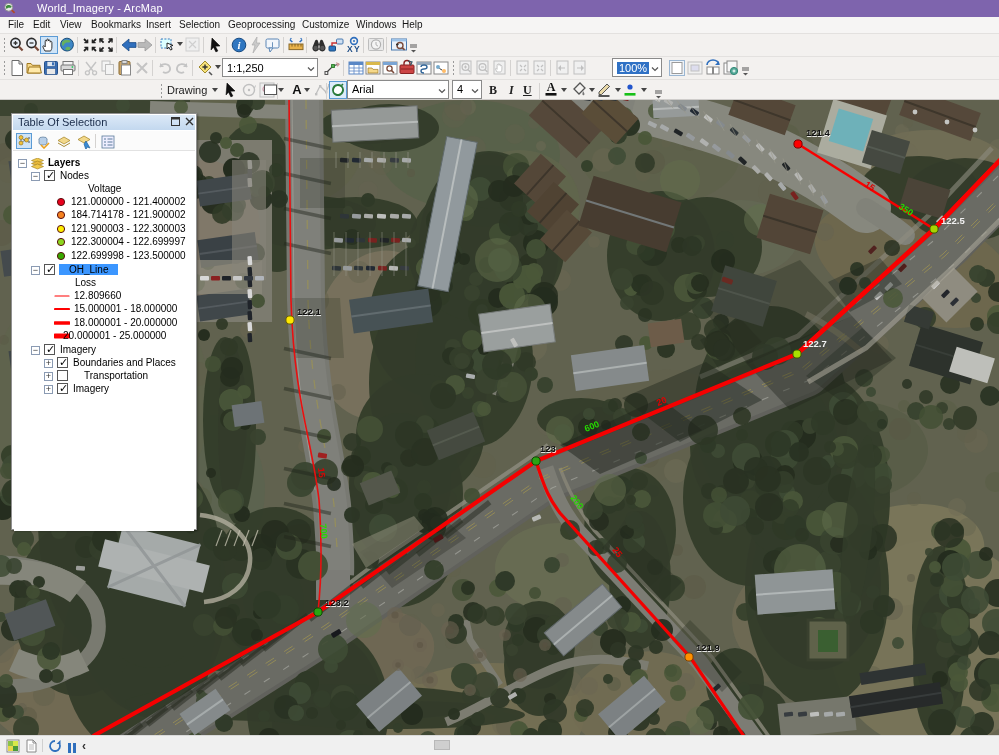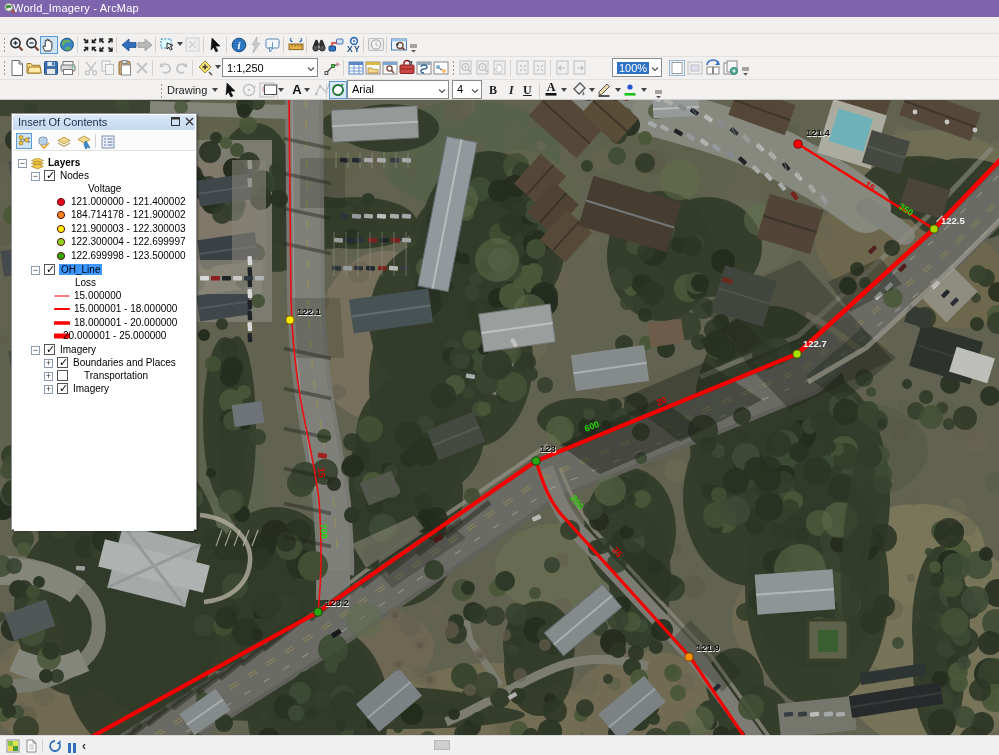--- a/index.html
+++ b/index.html
@@ -1,18 +1,18 @@
 <!DOCTYPE html>
 <html><head><meta charset="utf-8"><style>
 *{margin:0;padding:0;box-sizing:border-box}
 html,body{width:999px;height:755px;overflow:hidden}
 body{font-family:"Liberation Sans",sans-serif;background:#f0efee}
 #app{position:absolute;left:0;top:0;width:999px;height:755px;overflow:hidden}
 .titlebar{position:absolute;left:0;top:0;width:999px;height:17px;background:#7e64ad;color:#fff;font-size:11px}
-.titlebar .ttext{position:absolute;left:13px;top:2px;letter-spacing:.2px}
+.titlebar .ttext{position:absolute;left:37px;top:2px;letter-spacing:.2px}
 .menubar{position:absolute;left:0;top:17px;width:999px;height:16px;background:#f6f5f4;font-size:10px;color:#161616}
 .menubar span{position:absolute;top:2px}
 .tbrow{position:absolute;left:0;width:999px;background:#f3f1ef}
 .tb1{top:33px;height:23px;border-top:1px solid #e3e1df}
 .tb2{top:56px;height:23px;border-top:1px solid #e3e1df}
 .tb3{top:79px;height:21px;border-top:1px solid #e3e1df;border-bottom:1px solid #cfcdcb}
 .grip{position:absolute;top:3px;width:3px;height:16px;background-image:radial-gradient(circle,#9a9a9a 34%,transparent 40%);background-size:3px 4px}
 .ico{position:absolute;top:2px;width:18px;height:18px}
 .ico svg{position:absolute;left:0;top:0}
 .sep{position:absolute;top:3px;width:1px;height:16px;background:#d4d2d0}
@@ -25,30 +25,42 @@
 .toc{position:absolute;left:11px;top:113px;width:186px;height:417px;background:#fff;border:1px solid #8f8f8f;box-shadow:1px 1px 2px rgba(0,0,0,.35);font-size:11px}
 .toctitle{position:absolute;left:1px;top:1px;width:182px;height:15px;background:linear-gradient(#dce9f7,#c3d8ef);color:#1a2c4a;font-size:11px}
 .toctitle span{position:absolute;left:5px;top:1px}
 .tocbtn{position:absolute;top:3px;width:10px;height:10px;color:#222;font-size:10px;line-height:9px;text-align:center}
 .toctools{position:absolute;left:1px;top:17px;width:182px;height:20px;background:#fbfbfb;border-bottom:1px solid #e2e2e2}
 .toctree{position:absolute;left:2px;top:41px;width:180px;height:376px;background:#fff;color:#000;font-size:10px}
 .trow{position:absolute;white-space:nowrap}
 .pm{position:absolute;width:9px;height:9px;border:1px solid #8b9bb3;background:#fff;font-size:9px;line-height:7px;text-align:center;color:#333}
 .cb{position:absolute;width:11px;height:11px;border:1px solid #555;background:#fff}
 .cb .chk{position:absolute;left:1px;top:-2px;font-size:11px;color:#000}
-.lyr-sel{background:#3b96ff;color:#000;padding:0 2px}
+.lyr-sel{background:#3b96ff;color:#000;padding:0 10px}
 </style></head><body>
 <div id="app">
     <div class="titlebar">
       <div style="position:absolute;left:3px;top:1px"><svg width="16" height="16" viewBox="0 0 18 18">
           <circle cx="6.5" cy="7" r="4.5" fill="#e8e8e8" stroke="#888"></circle>
           <path d="M3.5 5.5C5 4 8 4.2 9.5 6c.8 1.2-1 2-2.2 1.6S4.6 8 4.2 9c-.6-.8-1.2-2.2-.7-3.5z" fill="#3a8a3a"></path>
           <line x1="9.8" y1="10.2" x2="13" y2="13.4" stroke="#b04a2a" stroke-width="2"></line>
         </svg></div>
       <div class="ttext">World_Imagery - ArcMap</div>
+    </div>
+    <div class="menubar">
+      <span style="left:8px">File</span>
+      <span style="left:33px">Edit</span>
+      <span style="left:60px">View</span>
+      <span style="left:91px">Bookmarks</span>
+      <span style="left:146px">Insert</span>
+      <span style="left:179px">Selection</span>
+      <span style="left:228px">Geoprocessing</span>
+      <span style="left:302px">Customize</span>
+      <span style="left:356px">Windows</span>
+      <span style="left:402px">Help</span>
     </div>
     <div class="tbrow tb1">
       <div class="grip" style="left:3px"></div>
       <div class="ico" style="left:8px;top:2px">
         <svg width="18" height="18" viewBox="0 0 18 18">
           <circle cx="7.5" cy="7" r="4.6" fill="#e8f0f8" stroke="#2b2b2b" stroke-width="1.6"></circle>
           <line x1="10.8" y1="10.4" x2="14.6" y2="14.4" stroke="#7a4a3a" stroke-width="2.2"></line>
           <path d="M7.5 5v4M5.5 7h4" stroke="#333" stroke-width="1.3"></path>
         </svg>
       </div>
@@ -1936,21 +1948,21 @@
         <text x="540" y="352" font-size="9.5" font-weight="bold" fill="#111" font-family="Liberation Sans,sans-serif">123</text>
         <circle cx="318" cy="512" r="4.1" fill="#2aa412" stroke="#0c4a00" stroke-width="1"></circle>
         <text x="325.6" y="506.6" font-size="9.5" font-weight="bold" fill="#ffffff" opacity="0.85" font-family="Liberation Sans,sans-serif">123.2</text>
         <text x="325" y="506" font-size="9.5" font-weight="bold" fill="#111" font-family="Liberation Sans,sans-serif">123.2</text>
         <circle cx="689" cy="557" r="4.1" fill="#ff9000" stroke="#7a4000" stroke-width="1"></circle>
         <text x="696.6" y="551.6" font-size="9.5" font-weight="bold" fill="#ffffff" opacity="0.85" font-family="Liberation Sans,sans-serif">121.9</text>
         <text x="696" y="551" font-size="9.5" font-weight="bold" fill="#111" font-family="Liberation Sans,sans-serif">121.9</text>
       </svg></div>
     <div class="toc">
       <div class="toctitle">
-        <span>Insert Of Contents</span>
+        <span>Table Of Selection</span>
       </div>
       <div class="tocbtn" style="left:158px;top:3px"><svg width="9" height="9">
           <rect x="0.5" y="0.5" width="8" height="8" fill="none" stroke="#333"></rect>
           <rect x="0.5" y="0.5" width="8" height="2" fill="#333"></rect>
         </svg></div>
       <div class="tocbtn" style="left:172px;top:3px"><svg width="9" height="9">
           <path d="M1 1l7 7M8 1L1 8" stroke="#333" stroke-width="1.4"></path>
         </svg></div>
       <div class="toctools">
         <div style="position:absolute;left:3px;top:2px;width:16px;height:16px;background:#cfe4f7;border:1px solid #5b9bd5"></div>
@@ -2039,21 +2051,21 @@
           </span>
           <span class="lyr-sel" style="position:absolute;left:45px;top:0">OH_Line</span>
         </div>
         <div class="trow" style="left:0;top:122px">
           <span style="position:absolute;left:61px;top:0">Loss</span>
         </div>
         <div class="trow" style="left:0;top:135px">
           <svg width="16" height="10" style="position:absolute;left:40px;top:1px">
             <line x1="1" y1="5" x2="15" y2="5" stroke="#f00" stroke-width="1.2" stroke-linecap="round"></line>
           </svg>
-          <span style="position:absolute;left:60px;top:0">15.000000</span>
+          <span style="position:absolute;left:60px;top:0">12.809660</span>
         </div>
         <div class="trow" style="left:0;top:148.4px">
           <svg width="16" height="10" style="position:absolute;left:40px;top:1px">
             <line x1="1" y1="5" x2="15" y2="5" stroke="#f00" stroke-width="2.2" stroke-linecap="round"></line>
           </svg>
           <span style="position:absolute;left:60px;top:0">15.000001 - 18.000000</span>
         </div>
         <div class="trow" style="left:0;top:161.8px">
           <svg width="16" height="10" style="position:absolute;left:40px;top:1px">
             <line x1="1" y1="5" x2="15" y2="5" stroke="#f00" stroke-width="3.4" stroke-linecap="round"></line>

